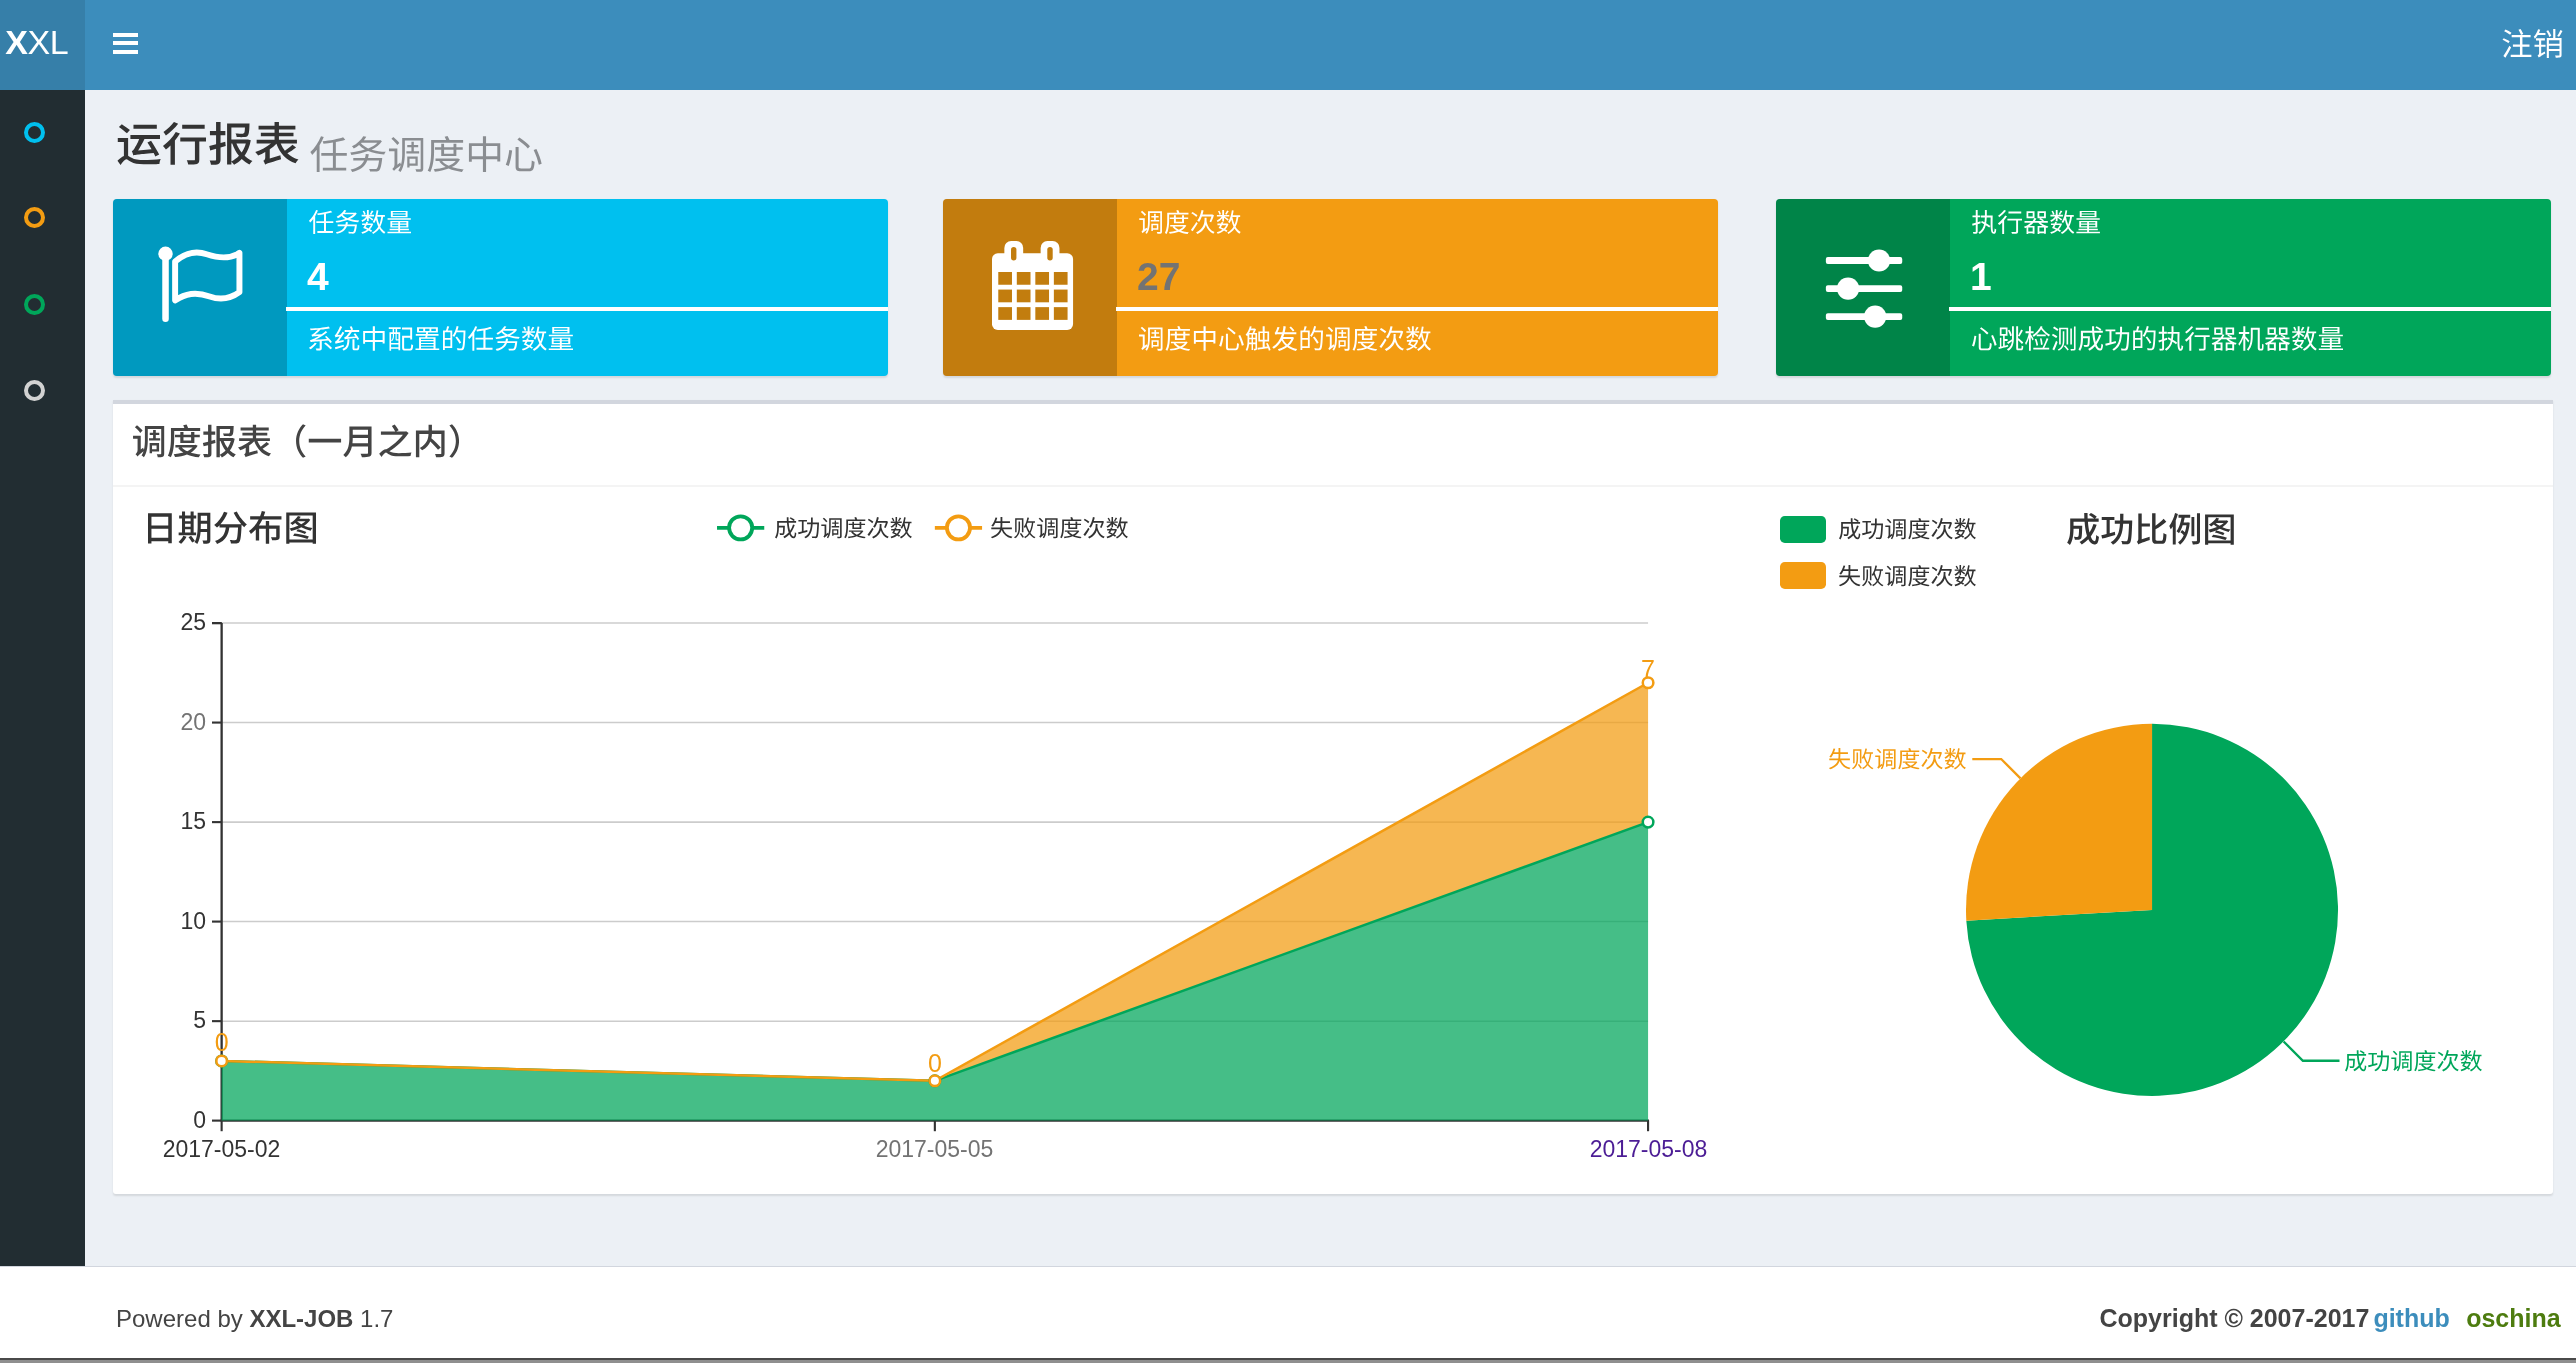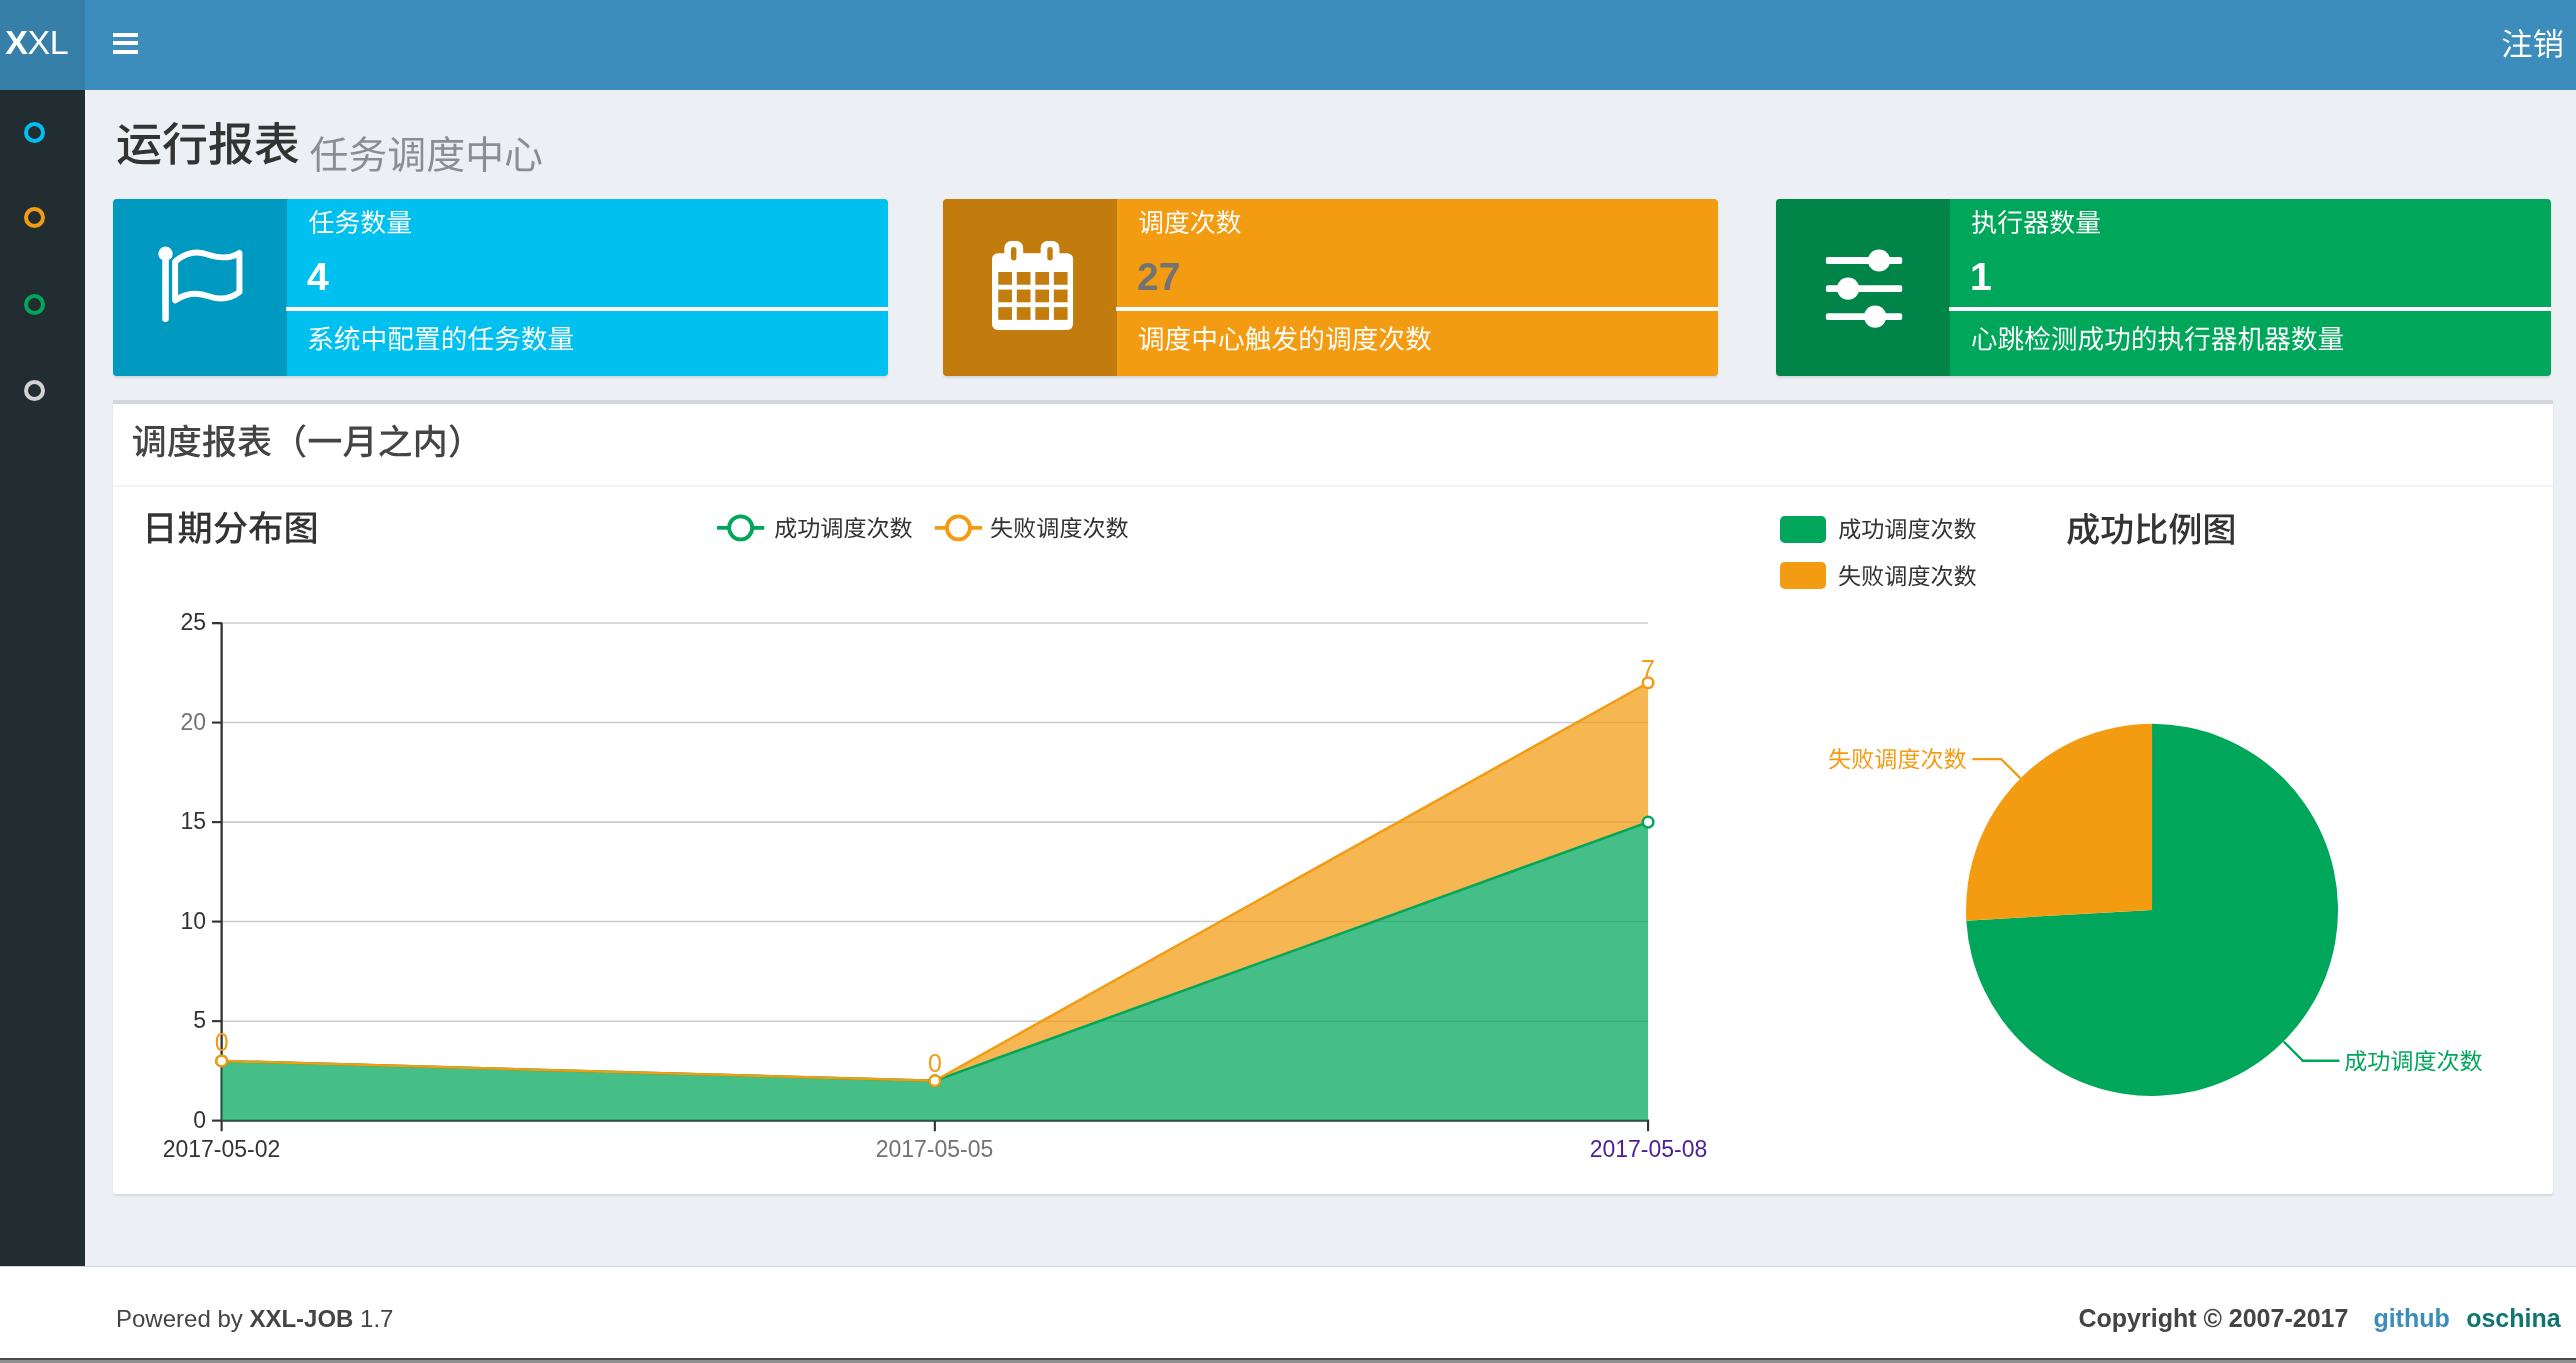--- a/index.html
+++ b/index.html
@@ -164,15 +164,15 @@
 <div class="abs" style="left:1780px;top:562px;width:46px;height:27px;background:#f39c12;border-radius:4.8px"></div>
 <svg style="position:absolute;left:1839px;top:518px;z-index:5" width="137" height="21.6" viewBox="0.86 -20.28 142.46 22.37">
     <path d="M13.1 -20.1C13.1 -18.8 13.1 -17.4 13.2 -16.1H3.1V-9.3C3.1 -6.2 2.9 -2.1 0.9 0.9C1.3 1.1 2.1 1.7 2.4 2.1C4.6 -1.1 4.9 -5.9 4.9 -9.3V-9.5H9.3C9.2 -5.4 9.1 -3.8 8.8 -3.5C8.6 -3.2 8.4 -3.2 8.0 -3.2C7.6 -3.2 6.6 -3.2 5.5 -3.3C5.8 -2.9 6.0 -2.1 6.0 -1.6C7.2 -1.6 8.3 -1.6 8.9 -1.6C9.6 -1.7 10.0 -1.8 10.3 -2.3C10.8 -3.0 11.0 -5.0 11.1 -10.4C11.1 -10.6 11.1 -11.2 11.1 -11.2H4.9V-14.3H13.3C13.6 -10.4 14.2 -6.9 15.1 -4.1C13.5 -2.3 11.6 -0.8 9.5 0.3C9.9 0.7 10.5 1.4 10.8 1.8C12.7 0.7 14.3 -0.6 15.8 -2.2C16.9 0.3 18.3 1.8 20.2 1.8C22.0 1.8 22.7 0.6 23.0 -3.6C22.5 -3.7 21.9 -4.1 21.5 -4.5C21.3 -1.3 21.0 -0.1 20.3 -0.1C19.1 -0.1 18.0 -1.5 17.1 -3.8C18.9 -6.1 20.3 -8.9 21.4 -12.0L19.6 -12.5C18.8 -10.0 17.8 -7.8 16.5 -5.9C15.8 -8.3 15.4 -11.1 15.1 -14.3H22.8V-16.1H15.0C15.0 -17.4 14.9 -18.7 14.9 -20.1ZM16.1 -19.0C17.6 -18.2 19.5 -16.9 20.4 -16.1L21.5 -17.3C20.6 -18.1 18.7 -19.3 17.2 -20.1Z M24.9 -4.4 25.3 -2.5C27.9 -3.2 31.4 -4.2 34.6 -5.1L34.4 -6.8L30.6 -5.8V-15.6H34.1V-17.3H25.2V-15.6H28.8V-5.3C27.3 -4.9 26.0 -4.6 24.9 -4.4ZM38.3 -19.8C38.3 -18.0 38.3 -16.3 38.3 -14.7H34.2V-12.9H38.2C37.8 -7.1 36.5 -2.2 31.4 0.5C31.8 0.9 32.4 1.5 32.7 1.9C38.2 -1.1 39.6 -6.6 40.0 -12.9H44.8C44.4 -4.4 44.0 -1.1 43.3 -0.4C43.1 -0.1 42.8 0.0 42.3 0.0C41.8 0.0 40.4 -0.0 39.0 -0.1C39.3 0.3 39.5 1.1 39.5 1.6C40.9 1.7 42.3 1.7 43.1 1.7C43.9 1.6 44.4 1.4 44.9 0.7C45.8 -0.4 46.2 -3.8 46.6 -13.8C46.6 -14.0 46.6 -14.7 46.6 -14.7H40.1C40.1 -16.3 40.1 -18.0 40.1 -19.8Z M50.5 -18.5C51.8 -17.4 53.4 -15.8 54.1 -14.8L55.4 -16.0C54.6 -17.0 53.0 -18.6 51.7 -19.6ZM49.0 -12.6V-10.9H52.4V-2.6C52.4 -1.3 51.6 -0.4 51.1 0.0C51.4 0.3 52.0 0.9 52.2 1.2C52.5 0.8 53.1 0.4 56.3 -2.2C55.9 -1.1 55.5 0.0 54.8 0.9C55.2 1.1 55.8 1.6 56.1 1.9C58.5 -1.4 58.8 -6.4 58.8 -10.1V-17.5H68.5V-0.3C68.5 0.1 68.4 0.2 68.1 0.2C67.7 0.2 66.6 0.2 65.4 0.2C65.6 0.6 65.9 1.4 65.9 1.8C67.6 1.8 68.7 1.8 69.3 1.6C70.0 1.2 70.2 0.7 70.2 -0.2V-19.1H57.2V-10.1C57.2 -7.8 57.1 -5.2 56.4 -2.7C56.3 -3.1 56.0 -3.6 55.9 -3.9L54.2 -2.6V-12.6ZM62.9 -16.8V-14.7H60.3V-13.3H62.9V-10.9H59.8V-9.5H67.6V-10.9H64.3V-13.3H67.0V-14.7H64.3V-16.8ZM60.3 -7.6V-0.8H61.7V-1.9H66.7V-7.6ZM61.7 -6.2H65.4V-3.3H61.7Z M81.3 -15.5V-13.4H77.4V-11.9H81.3V-7.9H90.6V-11.9H94.5V-13.4H90.6V-15.5H88.8V-13.4H83.0V-15.5ZM88.8 -11.9V-9.3H83.0V-11.9ZM90.2 -4.9C89.1 -3.6 87.6 -2.6 85.9 -1.9C84.2 -2.7 82.8 -3.7 81.8 -4.9ZM77.7 -6.4V-4.9H80.9L80.0 -4.5C81.0 -3.2 82.3 -2.1 83.9 -1.1C81.7 -0.4 79.2 0.0 76.6 0.2C76.9 0.6 77.2 1.3 77.3 1.8C80.3 1.4 83.3 0.8 85.8 -0.2C88.2 0.9 91.0 1.6 94.0 1.9C94.2 1.5 94.7 0.7 95.1 0.4C92.4 0.1 90.0 -0.4 87.8 -1.1C90.0 -2.2 91.7 -3.8 92.8 -5.8L91.7 -6.4L91.4 -6.4ZM83.4 -19.8C83.7 -19.2 84.0 -18.5 84.3 -17.8H75.0V-11.2C75.0 -7.7 74.9 -2.5 72.9 1.1C73.3 1.2 74.1 1.6 74.5 1.9C76.5 -1.9 76.8 -7.4 76.8 -11.3V-16.1H94.8V-17.8H86.4C86.1 -18.6 85.6 -19.5 85.2 -20.3Z M97.4 -17.2C99.0 -16.3 101.0 -14.9 102.0 -13.9L103.2 -15.3C102.1 -16.3 100.1 -17.6 98.4 -18.5ZM97.0 -1.8 98.7 -0.5C100.2 -2.7 102.0 -5.4 103.4 -7.9L102.0 -9.1C100.4 -6.5 98.4 -3.5 97.0 -1.8ZM106.9 -20.2C106.1 -16.3 104.8 -12.6 102.9 -10.2C103.4 -10.0 104.3 -9.5 104.7 -9.2C105.6 -10.6 106.5 -12.3 107.2 -14.3H116.1C115.6 -12.6 114.9 -10.8 114.3 -9.7C114.7 -9.5 115.5 -9.1 115.8 -8.9C116.7 -10.6 117.7 -13.1 118.4 -15.5L117.0 -16.2L116.7 -16.1H107.8C108.2 -17.3 108.6 -18.5 108.8 -19.8ZM109.7 -13.1V-11.6C109.7 -8.2 109.1 -3.0 101.8 0.6C102.2 0.9 102.8 1.6 103.1 2.0C107.9 -0.4 109.9 -3.4 110.9 -6.4C112.2 -2.5 114.4 0.3 117.9 1.8C118.1 1.3 118.7 0.5 119.1 0.2C114.9 -1.3 112.6 -5.0 111.5 -9.9C111.6 -10.5 111.6 -11.1 111.6 -11.6V-13.1Z M130.6 -19.7C130.2 -18.8 129.4 -17.4 128.8 -16.5L130.0 -15.9C130.6 -16.7 131.4 -17.9 132.1 -19.0ZM122.1 -19.0C122.7 -18.0 123.4 -16.7 123.6 -15.9L125.0 -16.5C124.8 -17.3 124.1 -18.6 123.4 -19.6ZM129.8 -6.2C129.3 -5.0 128.5 -3.9 127.6 -3.0C126.7 -3.5 125.8 -3.9 124.9 -4.3C125.2 -4.9 125.6 -5.5 125.9 -6.2ZM122.6 -3.7C123.8 -3.2 125.1 -2.6 126.3 -2.0C124.8 -0.9 123.0 -0.1 121.0 0.3C121.3 0.7 121.7 1.3 121.8 1.7C124.1 1.1 126.1 0.2 127.8 -1.2C128.6 -0.7 129.3 -0.3 129.9 0.1L131.0 -1.0C130.5 -1.4 129.8 -1.8 129.0 -2.3C130.3 -3.6 131.3 -5.3 131.9 -7.4L130.9 -7.8L130.6 -7.8H126.7L127.2 -9.0L125.6 -9.3C125.4 -8.8 125.2 -8.3 124.9 -7.8H121.7V-6.2H124.2C123.7 -5.3 123.1 -4.4 122.6 -3.7ZM126.2 -20.2V-15.7H121.2V-14.2H125.6C124.5 -12.6 122.6 -11.2 120.9 -10.4C121.3 -10.1 121.7 -9.5 121.9 -9.1C123.4 -9.9 125.0 -11.2 126.2 -12.6V-9.7H127.8V-13.0C129.0 -12.1 130.5 -11.0 131.1 -10.4L132.1 -11.7C131.5 -12.1 129.4 -13.5 128.2 -14.2H132.7V-15.7H127.8V-20.2ZM135.1 -20.0C134.5 -15.7 133.4 -11.7 131.5 -9.2C131.9 -9.0 132.6 -8.4 132.9 -8.1C133.5 -9.0 134.1 -10.0 134.5 -11.2C135.1 -8.9 135.8 -6.7 136.7 -4.8C135.3 -2.5 133.4 -0.7 130.8 0.5C131.2 0.9 131.7 1.6 131.8 2.0C134.3 0.7 136.1 -1.0 137.5 -3.1C138.7 -1.1 140.2 0.6 142.1 1.7C142.4 1.2 142.9 0.6 143.3 0.3C141.3 -0.8 139.7 -2.5 138.5 -4.8C139.8 -7.2 140.6 -10.2 141.1 -13.8H142.8V-15.5H135.9C136.2 -16.8 136.5 -18.3 136.8 -19.7ZM139.4 -13.8C139.0 -11.1 138.5 -8.7 137.6 -6.6C136.7 -8.8 136.0 -11.2 135.6 -13.8Z" fill="#333333"></path>
   </svg>
 <svg style="position:absolute;left:1839px;top:565px;z-index:5" width="137" height="21.5" viewBox="1.01 -20.28 142.32 22.30">
     <path d="M10.9 -20.2V-16.0H6.3C6.8 -17.1 7.2 -18.2 7.5 -19.4L5.7 -19.8C4.8 -16.6 3.3 -13.3 1.4 -11.3C1.9 -11.1 2.8 -10.6 3.2 -10.4C4.0 -11.4 4.8 -12.7 5.5 -14.1H10.9V-12.7C10.9 -11.6 10.9 -10.5 10.7 -9.4H1.3V-7.6H10.3C9.3 -4.4 6.8 -1.6 1.0 0.4C1.4 0.7 1.9 1.5 2.1 1.9C8.3 -0.2 10.9 -3.3 12.0 -6.8C13.9 -2.3 17.1 0.6 22.1 1.9C22.4 1.4 22.9 0.7 23.3 0.3C18.4 -0.8 15.2 -3.5 13.6 -7.6H22.7V-9.4H12.6C12.8 -10.5 12.8 -11.6 12.8 -12.7V-14.1H20.7V-16.0H12.8V-20.2Z M29.6 -15.7V-9.3C29.6 -6.2 29.3 -1.8 24.9 0.7C25.3 1.0 25.8 1.5 26.0 1.9C30.7 -1.0 31.2 -5.7 31.2 -9.3V-15.7ZM30.9 -3.0C32.0 -1.7 33.3 0.2 33.9 1.3L35.3 0.4C34.6 -0.7 33.3 -2.5 32.2 -3.8ZM26.1 -19.0V-4.4H27.6V-17.4H33.1V-4.5H34.7V-19.0ZM39.0 -14.3H43.5C43.1 -10.6 42.2 -7.6 41.1 -5.2C39.8 -7.3 38.8 -9.7 38.1 -12.2C38.4 -12.9 38.7 -13.6 39.0 -14.3ZM38.8 -19.9C38.1 -16.2 36.8 -12.6 35.1 -10.2C35.4 -9.9 36.0 -9.1 36.2 -8.8C36.5 -9.2 36.8 -9.7 37.2 -10.2C37.9 -7.8 38.9 -5.6 40.2 -3.7C38.9 -1.8 37.3 -0.4 35.4 0.6C35.7 0.9 36.2 1.5 36.5 1.9C38.3 0.9 39.8 -0.5 41.2 -2.3C42.5 -0.6 44.1 0.9 46.0 1.9C46.3 1.5 46.8 0.9 47.2 0.5C45.2 -0.4 43.5 -1.9 42.0 -3.8C43.5 -6.4 44.5 -9.9 45.0 -14.3H46.7V-15.9H39.5C39.9 -17.1 40.2 -18.4 40.5 -19.6Z M50.5 -18.5C51.8 -17.4 53.4 -15.8 54.1 -14.8L55.4 -16.0C54.6 -17.0 53.0 -18.6 51.7 -19.6ZM49.0 -12.6V-10.9H52.4V-2.6C52.4 -1.3 51.6 -0.4 51.1 0.0C51.4 0.3 52.0 0.9 52.2 1.2C52.5 0.8 53.1 0.4 56.3 -2.2C55.9 -1.1 55.5 0.0 54.8 0.9C55.2 1.1 55.8 1.6 56.1 1.9C58.5 -1.4 58.8 -6.4 58.8 -10.1V-17.5H68.5V-0.3C68.5 0.1 68.4 0.2 68.1 0.2C67.7 0.2 66.6 0.2 65.4 0.2C65.6 0.6 65.9 1.4 65.9 1.8C67.6 1.8 68.7 1.8 69.3 1.6C70.0 1.2 70.2 0.7 70.2 -0.2V-19.1H57.2V-10.1C57.2 -7.8 57.1 -5.2 56.4 -2.7C56.3 -3.1 56.0 -3.6 55.9 -3.9L54.2 -2.6V-12.6ZM62.9 -16.8V-14.7H60.3V-13.3H62.9V-10.9H59.8V-9.5H67.6V-10.9H64.3V-13.3H67.0V-14.7H64.3V-16.8ZM60.3 -7.6V-0.8H61.7V-1.9H66.7V-7.6ZM61.7 -6.2H65.4V-3.3H61.7Z M81.3 -15.5V-13.4H77.4V-11.9H81.3V-7.9H90.6V-11.9H94.5V-13.4H90.6V-15.5H88.8V-13.4H83.0V-15.5ZM88.8 -11.9V-9.3H83.0V-11.9ZM90.2 -4.9C89.1 -3.6 87.6 -2.6 85.9 -1.9C84.2 -2.7 82.8 -3.7 81.8 -4.9ZM77.7 -6.4V-4.9H80.9L80.0 -4.5C81.0 -3.2 82.3 -2.1 83.9 -1.1C81.7 -0.4 79.2 0.0 76.6 0.2C76.9 0.6 77.2 1.3 77.3 1.8C80.3 1.4 83.3 0.8 85.8 -0.2C88.2 0.9 91.0 1.6 94.0 1.9C94.2 1.5 94.7 0.7 95.1 0.4C92.4 0.1 90.0 -0.4 87.8 -1.1C90.0 -2.2 91.7 -3.8 92.8 -5.8L91.7 -6.4L91.4 -6.4ZM83.4 -19.8C83.7 -19.2 84.0 -18.5 84.3 -17.8H75.0V-11.2C75.0 -7.7 74.9 -2.5 72.9 1.1C73.3 1.2 74.1 1.6 74.5 1.9C76.5 -1.9 76.8 -7.4 76.8 -11.3V-16.1H94.8V-17.8H86.4C86.1 -18.6 85.6 -19.5 85.2 -20.3Z M97.4 -17.2C99.0 -16.3 101.0 -14.9 102.0 -13.9L103.2 -15.3C102.1 -16.3 100.1 -17.6 98.4 -18.5ZM97.0 -1.8 98.7 -0.5C100.2 -2.7 102.0 -5.4 103.4 -7.9L102.0 -9.1C100.4 -6.5 98.4 -3.5 97.0 -1.8ZM106.9 -20.2C106.1 -16.3 104.8 -12.6 102.9 -10.2C103.4 -10.0 104.3 -9.5 104.7 -9.2C105.6 -10.6 106.5 -12.3 107.2 -14.3H116.1C115.6 -12.6 114.9 -10.8 114.3 -9.7C114.7 -9.5 115.5 -9.1 115.8 -8.9C116.7 -10.6 117.7 -13.1 118.4 -15.5L117.0 -16.2L116.7 -16.1H107.8C108.2 -17.3 108.6 -18.5 108.8 -19.8ZM109.7 -13.1V-11.6C109.7 -8.2 109.1 -3.0 101.8 0.6C102.2 0.9 102.8 1.6 103.1 2.0C107.9 -0.4 109.9 -3.4 110.9 -6.4C112.2 -2.5 114.4 0.3 117.9 1.8C118.1 1.3 118.7 0.5 119.1 0.2C114.9 -1.3 112.6 -5.0 111.5 -9.9C111.6 -10.5 111.6 -11.1 111.6 -11.6V-13.1Z M130.6 -19.7C130.2 -18.8 129.4 -17.4 128.8 -16.5L130.0 -15.9C130.6 -16.7 131.4 -17.9 132.1 -19.0ZM122.1 -19.0C122.7 -18.0 123.4 -16.7 123.6 -15.9L125.0 -16.5C124.8 -17.3 124.1 -18.6 123.4 -19.6ZM129.8 -6.2C129.3 -5.0 128.5 -3.9 127.6 -3.0C126.7 -3.5 125.8 -3.9 124.9 -4.3C125.2 -4.9 125.6 -5.5 125.9 -6.2ZM122.6 -3.7C123.8 -3.2 125.1 -2.6 126.3 -2.0C124.8 -0.9 123.0 -0.1 121.0 0.3C121.3 0.7 121.7 1.3 121.8 1.7C124.1 1.1 126.1 0.2 127.8 -1.2C128.6 -0.7 129.3 -0.3 129.9 0.1L131.0 -1.0C130.5 -1.4 129.8 -1.8 129.0 -2.3C130.3 -3.6 131.3 -5.3 131.9 -7.4L130.9 -7.8L130.6 -7.8H126.7L127.2 -9.0L125.6 -9.3C125.4 -8.8 125.2 -8.3 124.9 -7.8H121.7V-6.2H124.2C123.7 -5.3 123.1 -4.4 122.6 -3.7ZM126.2 -20.2V-15.7H121.2V-14.2H125.6C124.5 -12.6 122.6 -11.2 120.9 -10.4C121.3 -10.1 121.7 -9.5 121.9 -9.1C123.4 -9.9 125.0 -11.2 126.2 -12.6V-9.7H127.8V-13.0C129.0 -12.1 130.5 -11.0 131.1 -10.4L132.1 -11.7C131.5 -12.1 129.4 -13.5 128.2 -14.2H132.7V-15.7H127.8V-20.2ZM135.1 -20.0C134.5 -15.7 133.4 -11.7 131.5 -9.2C131.9 -9.0 132.6 -8.4 132.9 -8.1C133.5 -9.0 134.1 -10.0 134.5 -11.2C135.1 -8.9 135.8 -6.7 136.7 -4.8C135.3 -2.5 133.4 -0.7 130.8 0.5C131.2 0.9 131.7 1.6 131.8 2.0C134.3 0.7 136.1 -1.0 137.5 -3.1C138.7 -1.1 140.2 0.6 142.1 1.7C142.4 1.2 142.9 0.6 143.3 0.3C141.3 -0.8 139.7 -2.5 138.5 -4.8C139.8 -7.2 140.6 -10.2 141.1 -13.8H142.8V-15.5H135.9C136.2 -16.8 136.5 -18.3 136.8 -19.7ZM139.4 -13.8C139.0 -11.1 138.5 -8.7 137.6 -6.6C136.7 -8.8 136.0 -11.2 135.6 -13.8Z" fill="#333333"></path>
   </svg>
 <div class="abs" style="left:0;top:1266px;width:2576px;height:93px;background:#fff;border-top:1.9px solid #d2d6de"></div>
 <div class="abs" style="left:85px;top:1266px;width:2491px;height:93px"></div>
 <div class="abs" style="left:116px;top:1305px;font-size:24px;color:#444">Powered by <b>XXL-JOB</b> 1.7</div>
-<div class="abs" style="right:15.4px;top:1304px;font-size:25px;color:#444"><b>Copyright © 2007-2017</b><span style="color:#3c8dbc;font-weight:bold;margin-left:25px">github</span><span style="color:#0f766e;font-weight:bold;margin-left:16.4px">oschina</span></div>
+<div class="abs" style="right:15.4px;top:1304px;font-size:25px;color:#444"><b>Copyright © 2007-2017</b><span style="color:#3c8dbc;font-weight:bold;margin-left:4px">github</span><span style="color:#4d7c0f;font-weight:bold;margin-left:16.4px">oschina</span></div>
 <div class="abs" style="left:0;top:1358px;width:2576px;height:1.9px;background:#4a4a4a"></div>
 <div class="abs" style="left:0;top:1360px;width:2576px;height:3.4px;background:#8f8f8f"></div>
 
 </body></html>

